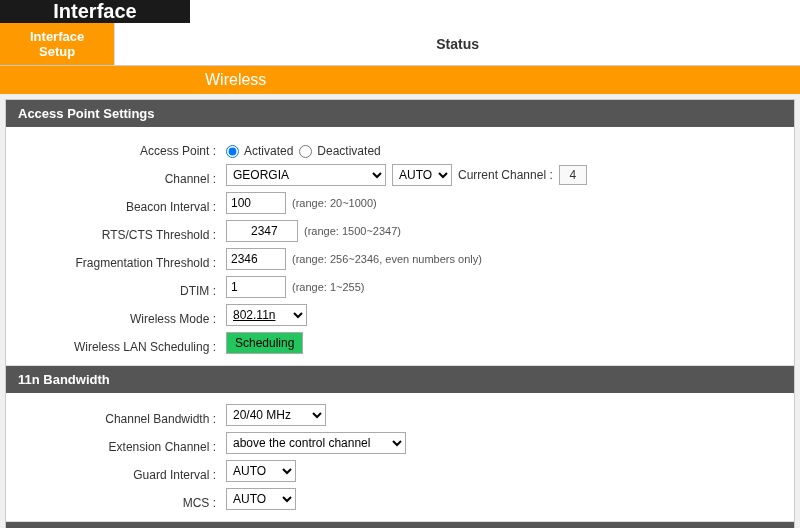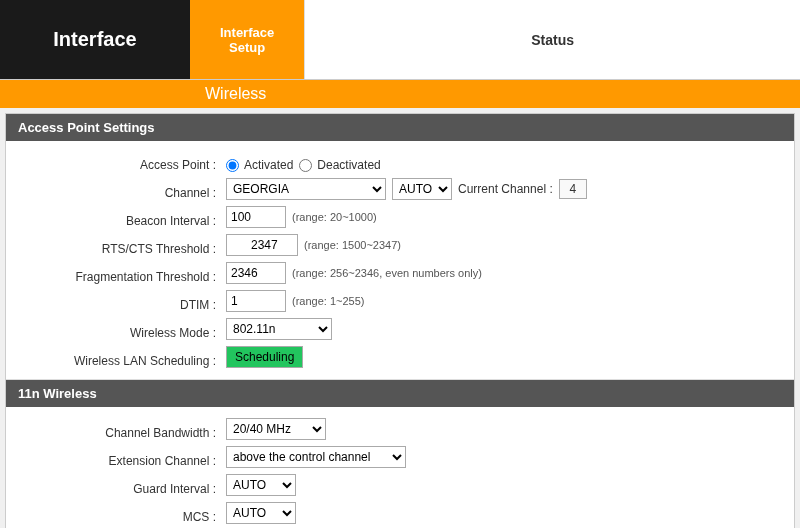--- a/index.html
+++ b/index.html
@@ -1,19 +1,19 @@
 <!DOCTYPE html>
 <html><head>
   <meta charset="utf-8">
   <style>
     * { box-sizing: border-box; margin: 0; padding: 0; }
     body { font-family: Arial, sans-serif; font-size: 12px; background: #f0f0f0; color: #333; width: 800px; }
 
     
-    .header { display: flex; height: 80px; background: #fff; border-bottom: 1px solid #ccc; }
+    .header { display: flex; height: 66px; background: #fff; border-bottom: 1px solid #ccc; flex-direction: column; }
     .header-logo { width: 190px; background: #1a1a1a; display: flex; align-items: center; justify-content: center; color: #fff; font-size: 20px; font-weight: bold; }
     .header-nav { display: flex; flex: 1; }
     .nav-tab { display: flex; align-items: center; justify-content: center; padding: 0 30px; font-size: 14px; font-weight: bold; color: #333; text-align: center; cursor: pointer; }
     .nav-tab.active { background: #f90; color: #fff; }
 
     
     .subnav { background: #f90; height: 28px; display: flex; align-items: center; padding-left: 195px; }
     .subnav a { color: #fff; font-size: 16px; text-decoration: none; padding: 0 10px; font-weight: normal; }
 
     
@@ -119,37 +119,37 @@
       <div class="form-label">DTIM :</div>
       <div class="form-value">
         <input type="text" value="1" style="width: 60px;">
         <span class="hint-text">(range: 1~255)</span>
       </div>
     </div>
 
     <div class="form-row">
       <div class="form-label">Wireless Mode :</div>
       <div class="form-value">
-        <select style="width:106px;">
+        <select style="width:81px;text-decoration:underline;">
           <option>802.11n</option>
         </select>
       </div>
     </div>
 
     <div class="form-row">
       <div class="form-label">Wireless LAN Scheduling :</div>
       <div class="form-value">
         <button class="sched-btn">Scheduling</button>
       </div>
     </div>
   </div>
 
   <hr class="section-divider">
 
-  <div class="section-header">11n Wireless</div>
+  <div class="section-header">11n Bandwidth</div>
   <div class="form-area">
     <div class="form-row">
       <div class="form-label">Channel Bandwidth :</div>
       <div class="form-value">
         <select style="width:100px;">
           <option>20/40 MHz</option>
         </select>
       </div>
     </div>
 

